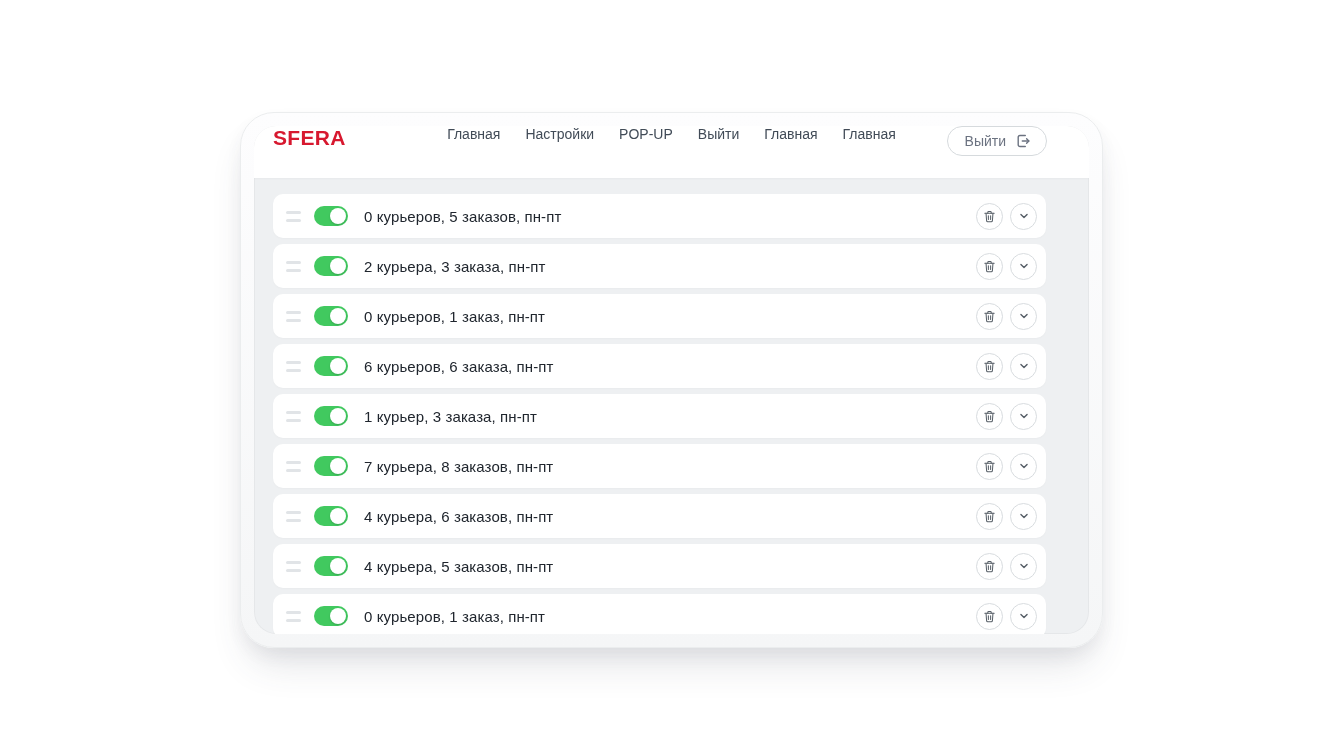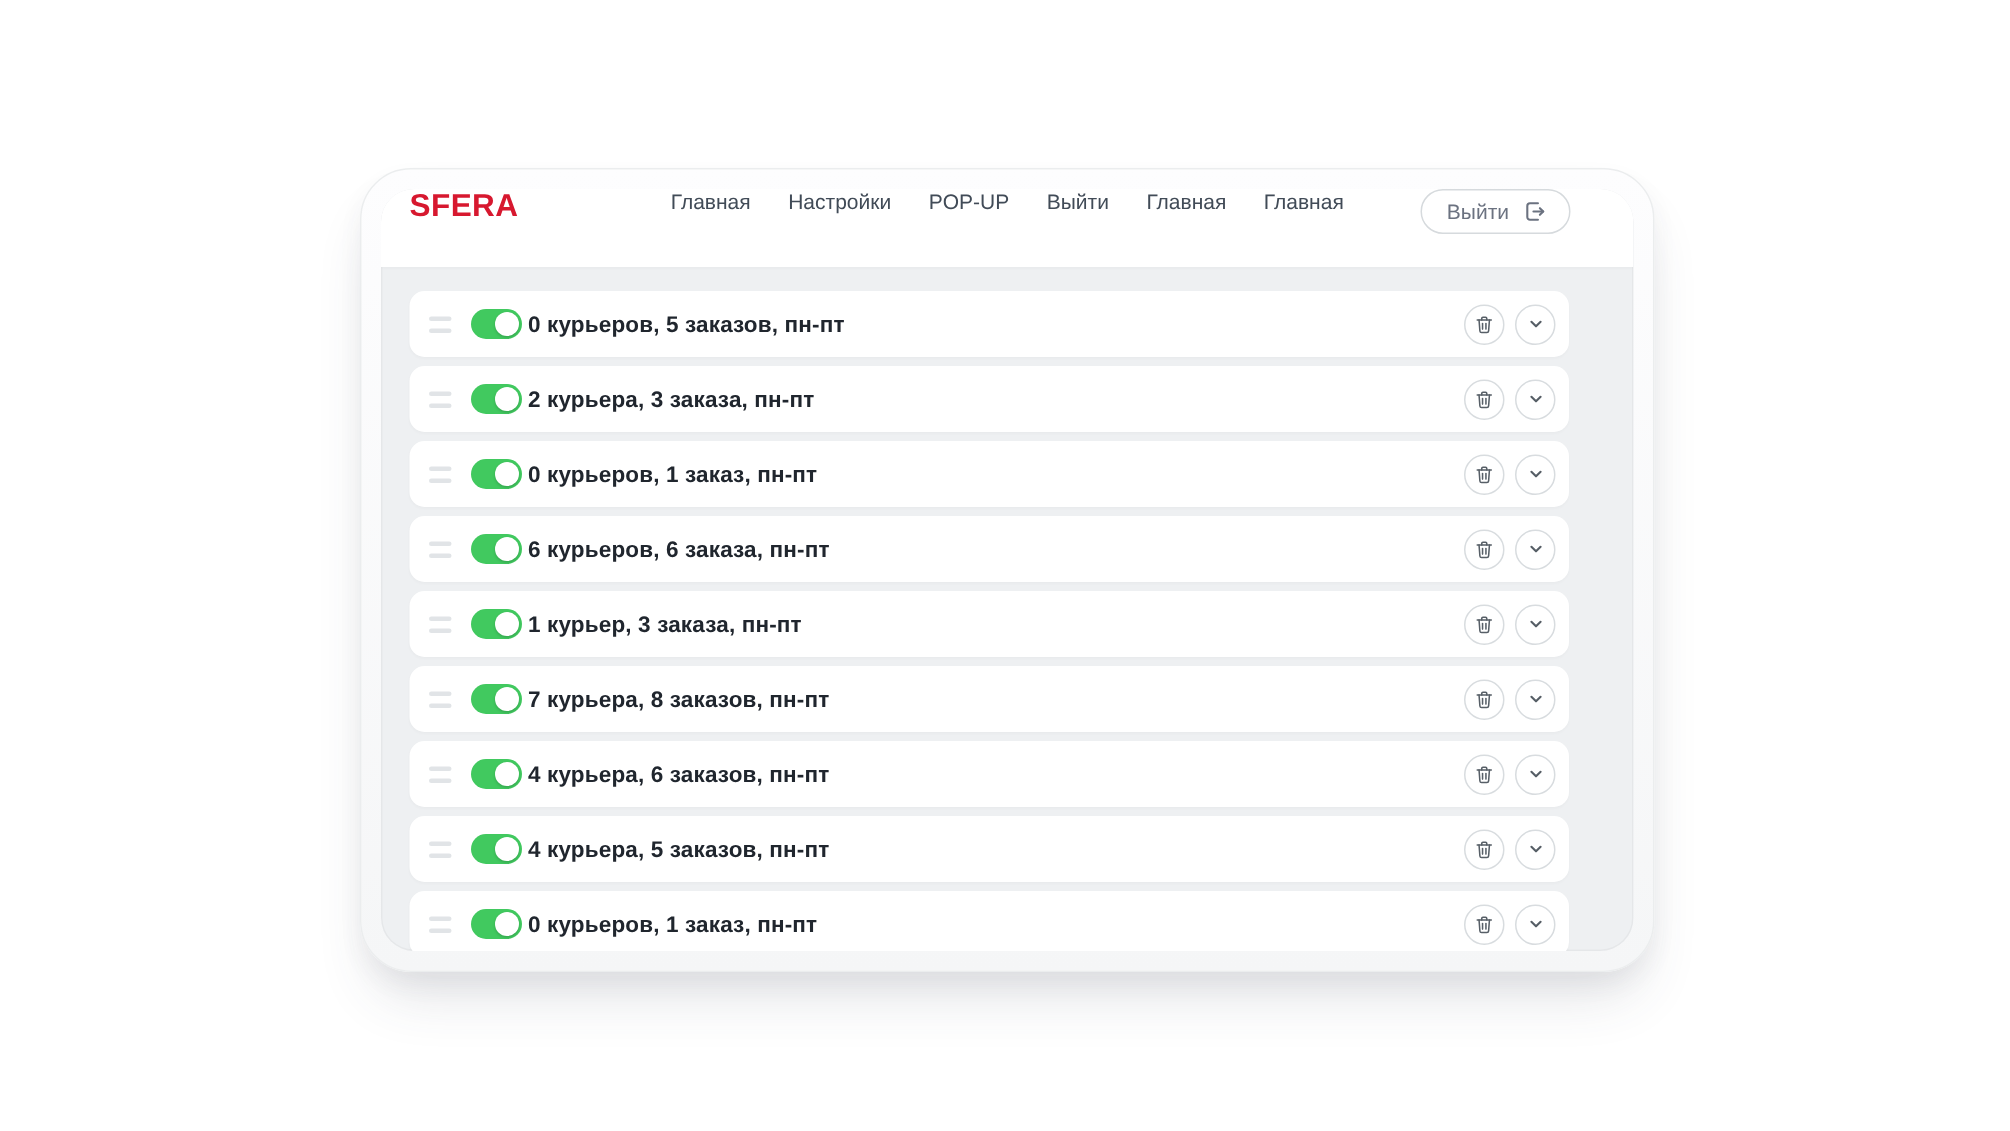--- a/index.html
+++ b/index.html
@@ -131,23 +131,23 @@
     position: absolute;
     top: 2px;
     right: 2px;
     width: 16px;
     height: 16px;
     border-radius: 50%;
     background: #ffffff;
     box-shadow: 0 1px 2px rgba(0,0,0,.18);
   }
   .row-label {
-    margin-left: 4px;
+    margin-left: 16px;
     font-size: 15px;
-    font-weight: 700;
+    font-weight: 400;
     color: var(--row-text, #20262e);
     letter-spacing: .1px;
   }
   .row-actions {
     margin-left: auto;
     display: flex;
     align-items: center;
     gap: 7px;
   }
   .icon-btn {

